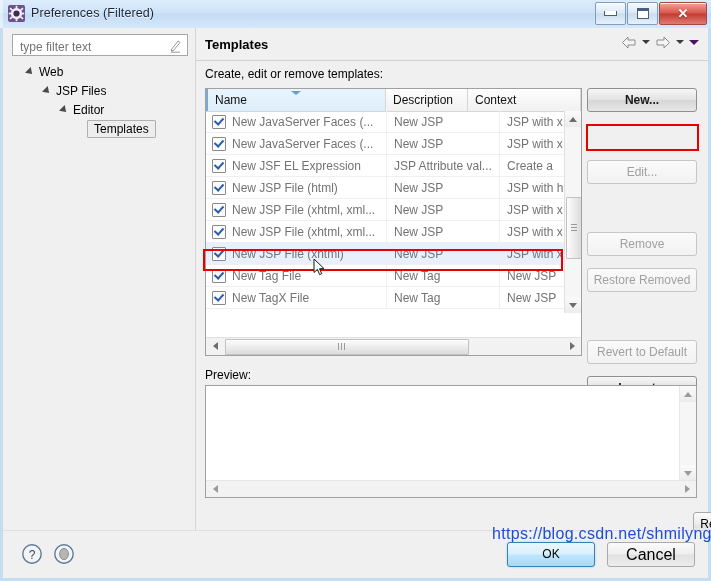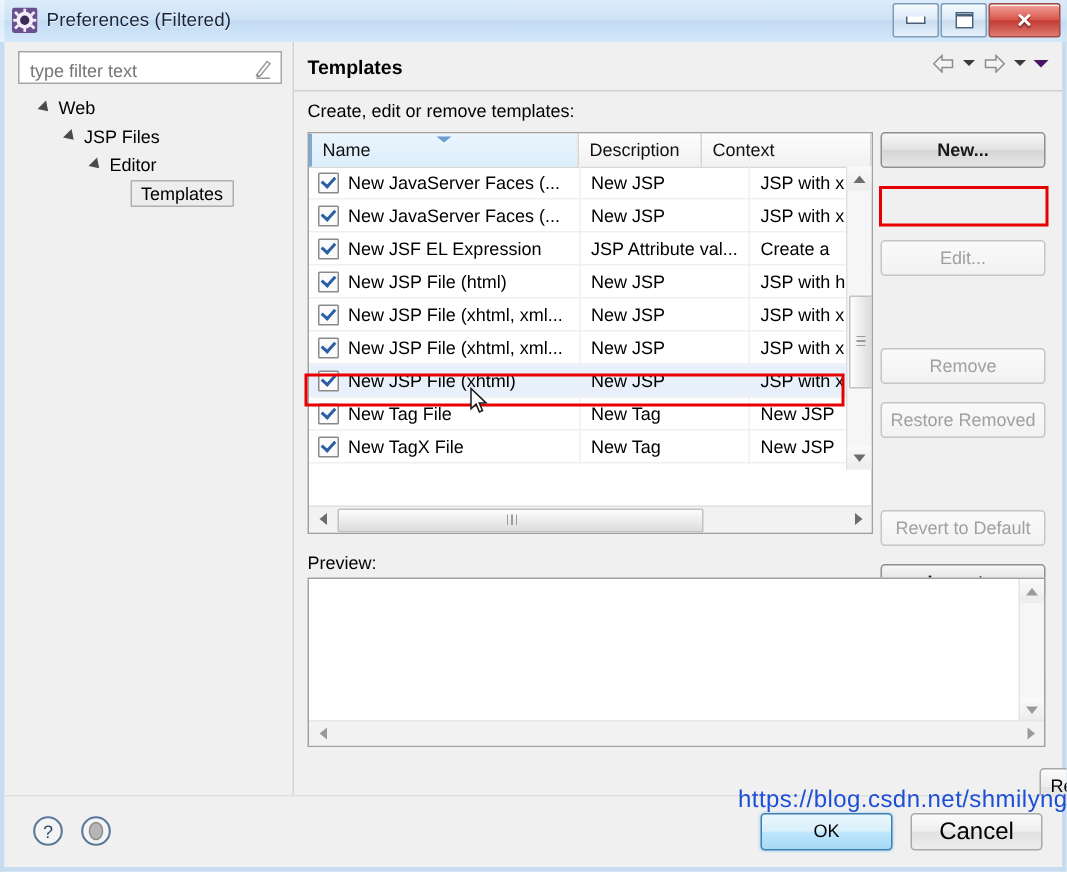--- a/index.html
+++ b/index.html
@@ -145,21 +145,21 @@
   }
   #table-body{
     position:absolute;left:0;top:22px;right:0;height:202px;overflow:hidden;
   }
   .trow{
     height:22px;display:flex;align-items:center;box-sizing:border-box;
     border-bottom:1px solid #efefef;
   }
   .trow.selected{background:#e8f1fb;}
   .cell{
-    font-size:12px;color:#000000;white-space:nowrap;overflow:hidden;
+    font-size:12px;color:#737373;white-space:nowrap;overflow:hidden;
     box-sizing:border-box;height:22px;line-height:22px;
   }
   .cell.c-name{width:180px;padding-left:6px;display:flex;align-items:center;}
   .cell.c-ctx{width:113px;padding-left:7px;border-left:1px solid #efefef;}
   .cell.c-desc{width:82px;padding-left:7px;border-left:1px solid #efefef;}
   .cbx{
     width:12px;height:12px;border:1px solid #8a8a8a;background:#fbfbfb;
     margin-right:6px;flex:0 0 auto;position:relative;border-radius:1px;
   }
   .cbx::after{

